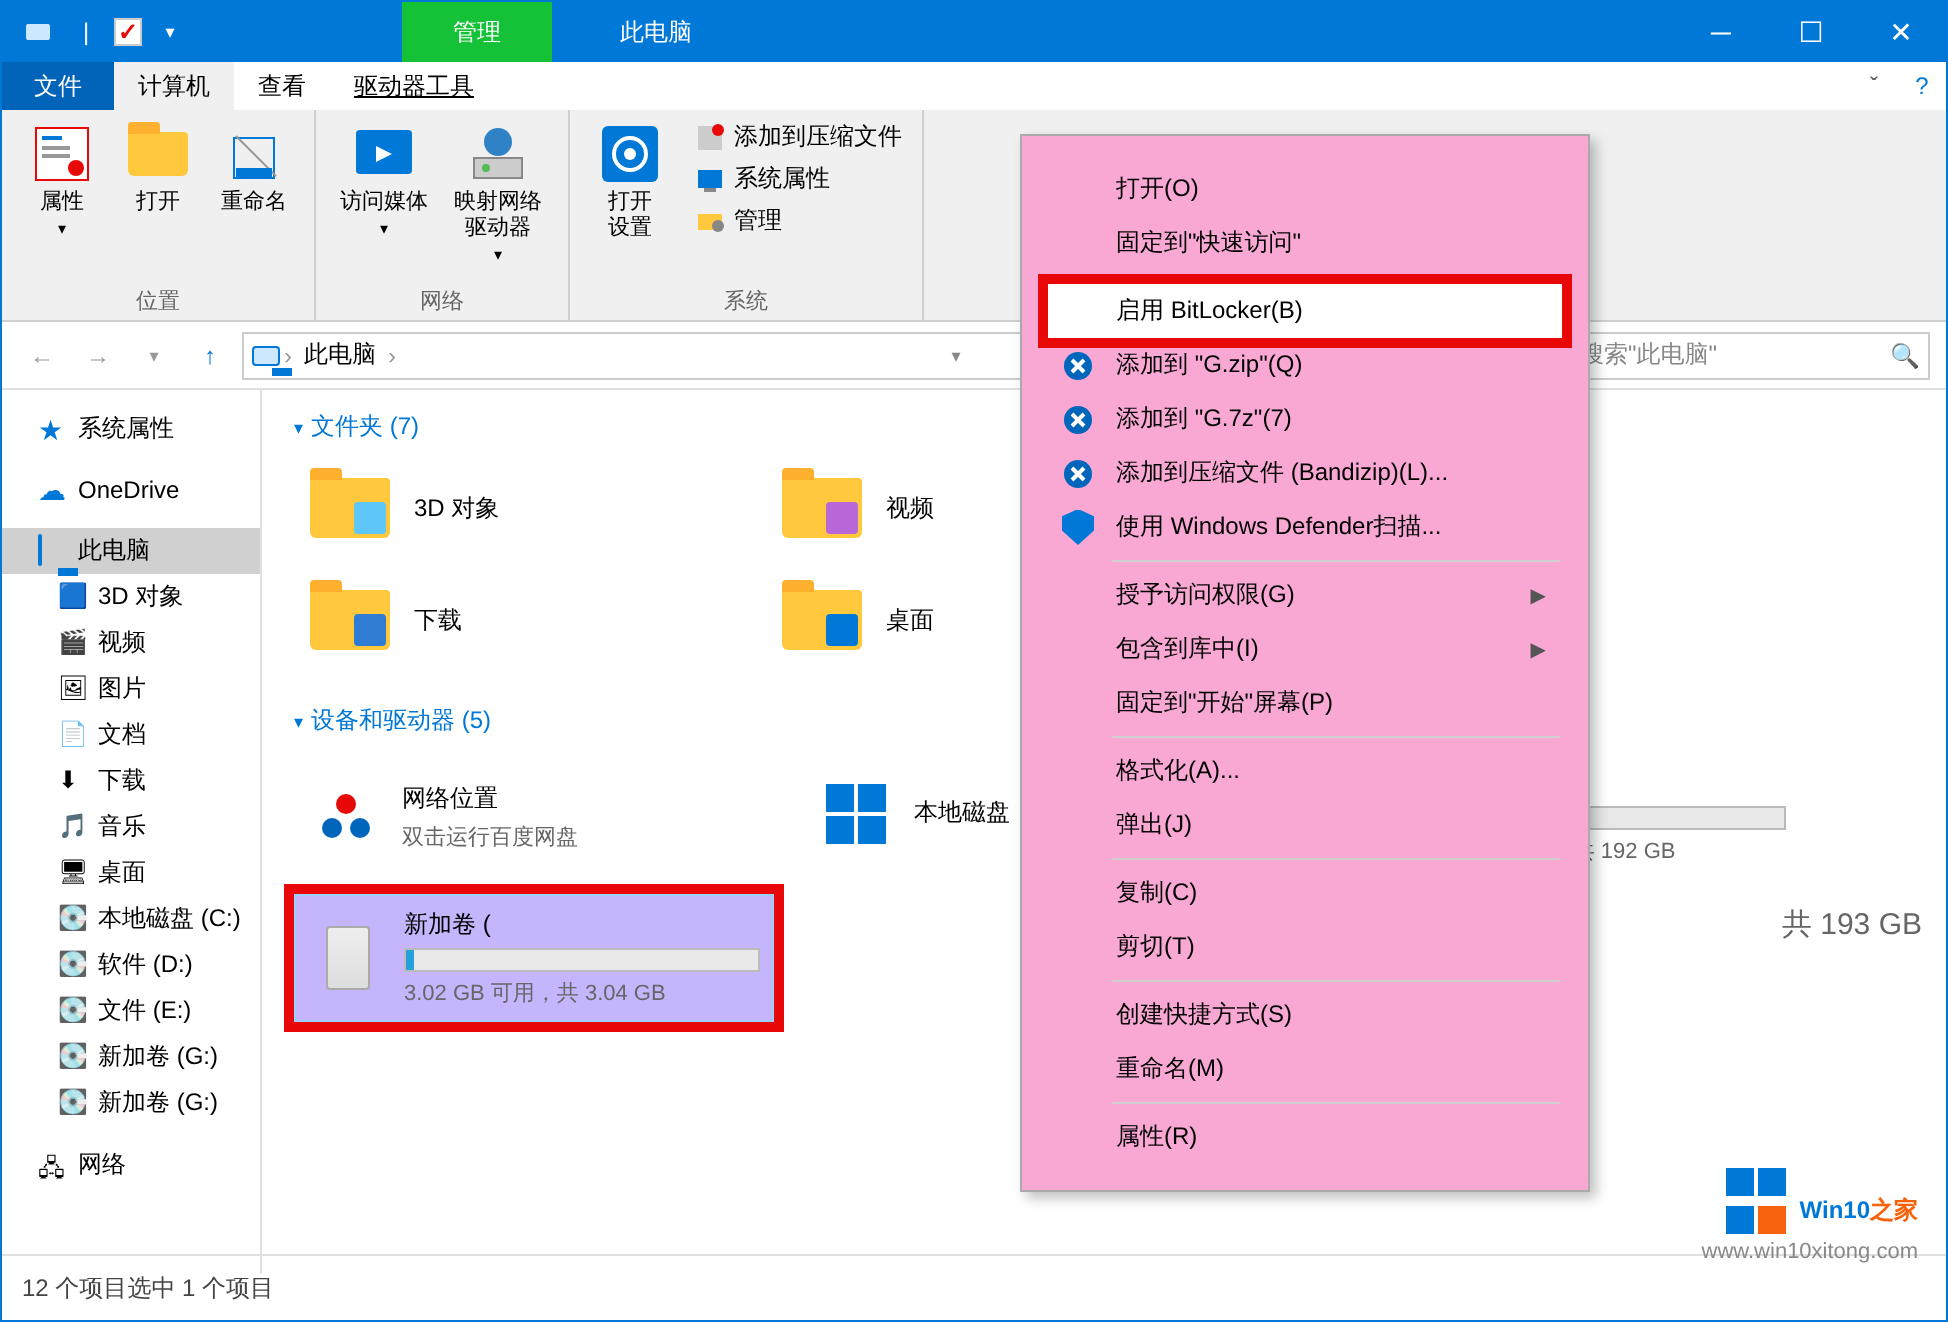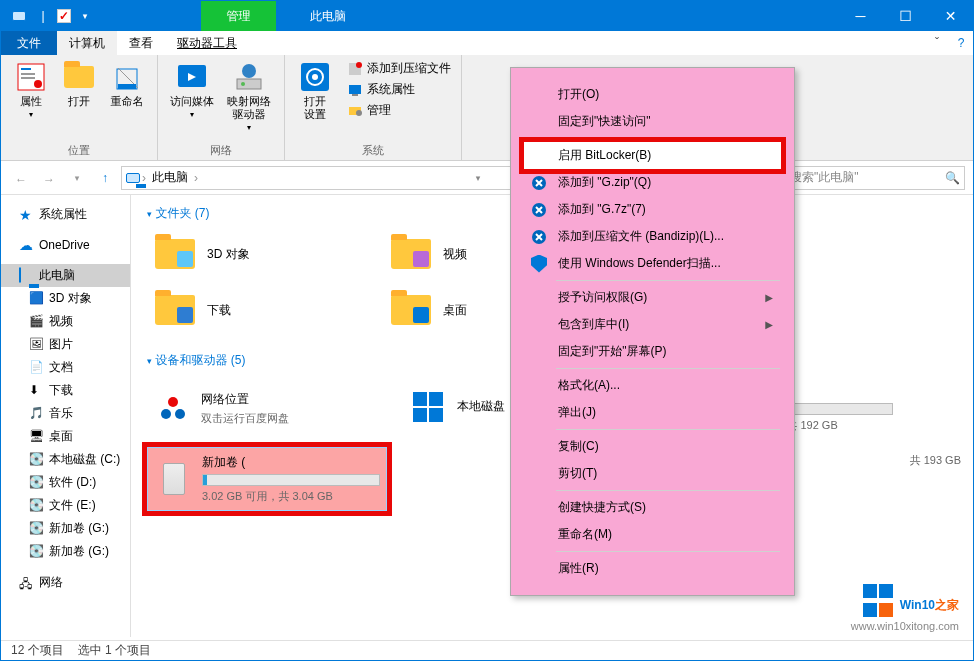--- a/index.html
+++ b/index.html
@@ -53,38 +53,38 @@
 .tree .item.sel { background: #d0d0d0; }
 .tree .item .ti { width:16px; height:16px; }
 .tree .item.sub { padding-left: 28px; }
 
 .content { flex:1; padding: 10px 16px; overflow:hidden; position:relative; }
 .section-hdr { color: #0078d7; display:flex; align-items:center; gap:4px; margin-bottom: 8px; }
 .grid { display:flex; flex-wrap:wrap; gap: 8px 16px; margin-bottom: 18px; }
 .folder { display:flex; align-items:center; gap: 8px; width: 220px; padding: 4px; }
 .folder .fi { width:48px; height:40px; display:flex;align-items:center;justify-content:center; }
 .drive { display:flex; align-items:center; gap: 8px; width: 240px; padding: 6px; }
-.drive.sel { background: #fca5a5; border: 1px solid #99d1ff; }
+.drive.sel { background: #c4b5fd; border: 1px solid #99d1ff; }
 .drive.highlighted { outline: 5px solid #e80808; }
 .drive .di { width:40px; height:40px; display:flex;align-items:center;justify-content:center; }
 .drive .info { display:flex; flex-direction:column; gap: 3px; flex:1; }
 .drive .bar { height: 12px; background: #e8e8e8; border: 1px solid #bbb; position:relative; }
 .drive .bar .fill { height:100%; background: #26a0da; }
 .drive .sub { font-size: 11px; color: #666; }
 
 
 .ctx { position:absolute; left: 509px; top: 66px; width: 285px; background: #f9a8d4; border: 1px solid #aaa; box-shadow: 3px 3px 6px rgba(0,0,0,0.25); z-index: 100; padding: 13px; }
 .ctx .ci { display:flex; align-items:center; padding: 5px 28px 5px 34px; position:relative; }
 .ctx .ci .cico { position:absolute; left: 6px; width:18px; height:18px; display:flex; align-items:center; justify-content:center; }
 .ctx .ci .arrow { position:absolute; right: 8px; font-size: 10px; color:#555; }
 .ctx .sep { height:1px; background:#d0d0d0; margin: 3px 1px 3px 32px; }
 .ctx .ci.highlighted { outline: 5px solid #e80808; background:#fff; z-index:2; }
 
 
-.status { position:absolute; bottom:0; left:0; right:0; height: 20px; border-top: 1px solid #e0e0e0; display:flex; align-items:center; padding: 0 10px; gap: 14px; font-size:11px; color:#444; }
+.status { position:absolute; bottom:0; left:0; right:0; height: 33px; border-top: 1px solid #e0e0e0; display:flex; align-items:center; padding: 0 10px; font-size:11px; color:#444; }
 
 
 .logo { position:absolute; right: 14px; bottom: 28px; text-align:right; }
 .logo .brand { font-size: 26px; font-weight: bold; }
 .logo .brand .b { color:#0078d7; }
 .logo .brand .o { color:#f7630c;margin-top:41px; }
 .logo .url { font-size: 11px; color:#888; }
 .logo .flag { display: inline-block; vertical-align: middle; }
 .logo .flag span { display:inline-block; width:14px; height:14px; }
 
@@ -434,21 +434,21 @@
           <div class="info">
             <span>新加卷 (</span>
             <div class="bar">
               <div class="fill" style="width:2%"></div>
             </div>
             <span class="sub">3.02 GB 可用，共 3.04 GB</span>
           </div>
         </div>
       </div>
 
-    <span style="position:absolute; right:12px; top:258px; color:#666; font-size:11px">共 193 GB</span>
+    <span style="position:absolute; right:12px; top:258px; color:#666; font-size:15px">共 193 GB</span>
   </div>
 </div>
 
 <div class="ctx" id="ctx">
     <div class="ci">
       <span>打开(O)</span>
     </div>
     <div class="ci">
       <span>固定到"快速访问"</span>
     </div>

